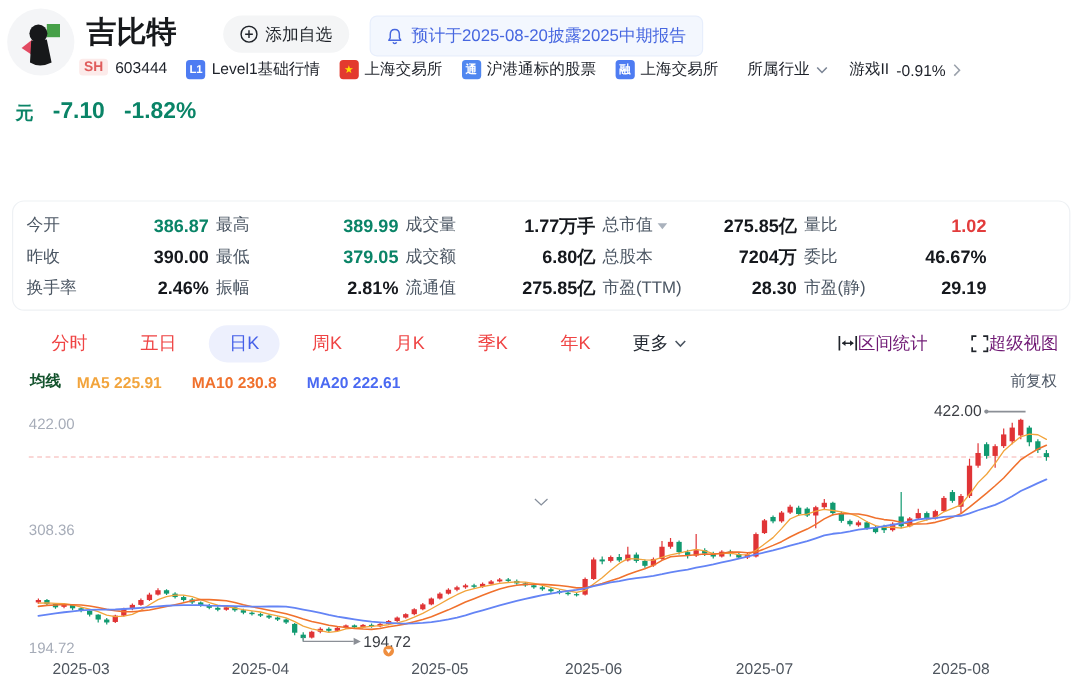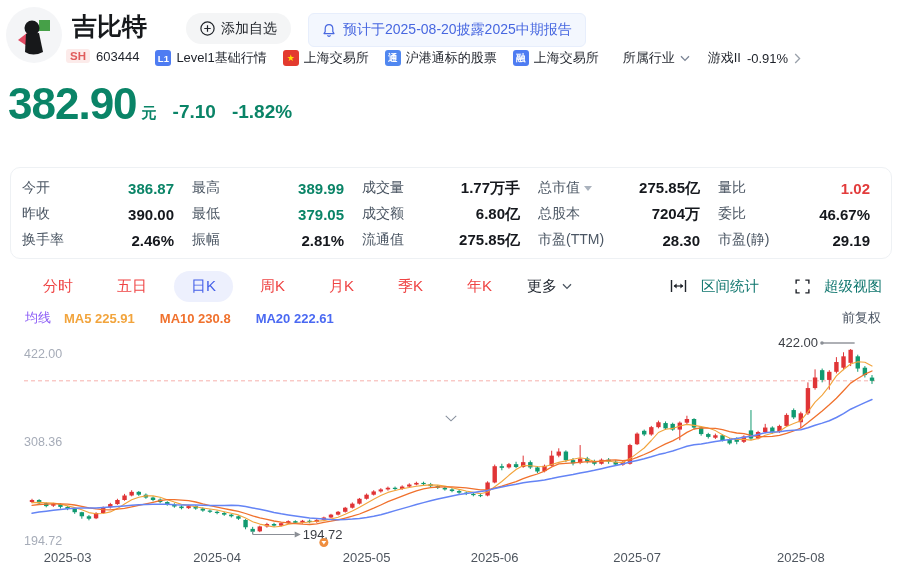--- a/index.html
+++ b/index.html
@@ -25,40 +25,40 @@
   
   .price-row{position:absolute;left:8px;top:82px;display:flex;align-items:flex-end;}
   .price{font-size:44px;font-weight:700;color:#0a8467;letter-spacing:-1px;line-height:1;}
   .unit{font-size:15px;font-weight:700;color:#0a8467;margin:0 0 3px 5px;}
   .chg{font-size:19px;font-weight:700;color:#0a8467;margin:0 0 3px 16px;}
   .status-row{position:absolute;left:9px;top:131px;font-size:13.5px;color:#828c9a;}
   .status-row span{margin-right:9px;}
 
   
   #stats-card{position:absolute;left:10px;top:167px;width:882px;height:92px;border:1px solid #eef1f4;border-radius:10px;box-sizing:border-box;}
-  #stats-grid{display:grid;grid-template-columns:152px 152px 158px 162px 152px;column-gap:18px;padding:7px 11px 0 11px;}
+  #stats-grid{display:grid;grid-template-columns:152px 152px 158px 162px 152px;column-gap:6px;padding:7px 11px 0 11px;}
   .stat{height:26px;display:flex;align-items:center;justify-content:space-between;}
   .stat .lb{font-size:14px;color:#4b5663;display:flex;align-items:center;gap:4px;}
   .stat .vl{font-size:15px;font-weight:700;color:#15181d;}
   .stat .vl.g{color:#0a8467;}
   .stat .vl.r{color:#e23c3c;}
   .caret{width:0;height:0;border-left:4px solid transparent;border-right:4px solid transparent;border-top:5px solid #aab2bd;display:inline-block;}
   .expand{position:absolute;left:50%;transform:translateX(-50%);top:243px;width:24px;height:14px;display:flex;align-items:center;justify-content:center;cursor:pointer;background:transparent;border:none;}
 
   
   #tabs-row{position:absolute;left:26px;top:268px;width:856px;height:36px;display:flex;align-items:center;}
   .tab{padding:6px 17px;margin-right:10px;font-size:15px;color:#ef4444;border-radius:18px;cursor:pointer;}
   .tab.sel{background:#edf0fd;color:#4560e8;}
   .more{display:flex;align-items:center;gap:5px;font-size:15px;color:#242a33;margin-left:8px;cursor:pointer;}
   .tools{margin-left:auto;display:flex;gap:36px;}
-  .tool{display:flex;align-items:center;gap:14px;font-size:14.5px;color:#0f766e;cursor:pointer;}
+  .tool{display:flex;align-items:center;gap:0;font-size:14.5px;color:#701a75;cursor:pointer;}
 
   
   #ma-row{position:absolute;left:25px;top:309px;width:856px;display:flex;align-items:center;font-size:13px;}
-  #ma-row .cap{color:#8b5cf6;margin-right:13px;}
+  #ma-row .cap{color:#14532d;margin-right:13px;font-weight:bold;}
   .ma-item{margin-right:25px;}
   .fuquan{margin-left:auto;color:#4c5664;cursor:pointer;}
 
   #kline-svg{position:absolute;left:0;top:335px;}
   svg text{font-family:"Liberation Sans","DejaVu Sans",sans-serif;}
 </style>
 </head>
 <body>
 
 <div id="app">
@@ -117,21 +117,20 @@
     <span class="industry-link">
       <span>游戏II</span>
       <span>-0.91%</span>
       <svg width="7" height="11" viewBox="0 0 7 11">
         <path d="M1.2 1 L5.6 5.5 L1.2 10" fill="none" stroke="#9aa1ab" stroke-width="1.3"></path>
       </svg>
     </span>
   </div>
 
   <div class="price-row">
-    <span class="price">382.90</span>
     <span class="unit">元</span>
     <span class="chg">-7.10</span>
     <span class="chg">-1.82%</span>
   </div>
 
   <div id="stats-card">
     <div id="stats-grid">
         <div class="stat">
           <span class="lb">今开</span>
           <span class="vl g">386.87</span>

